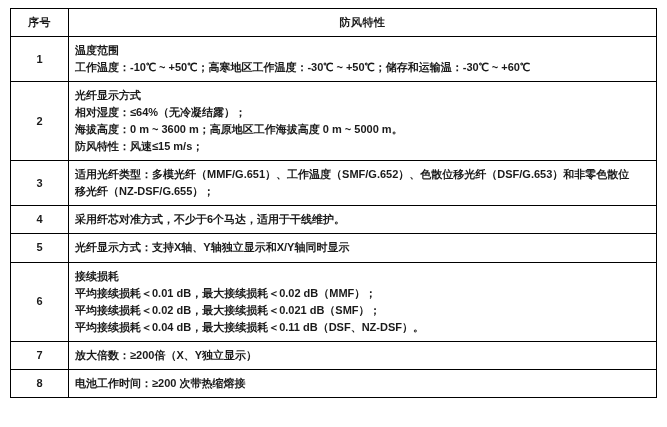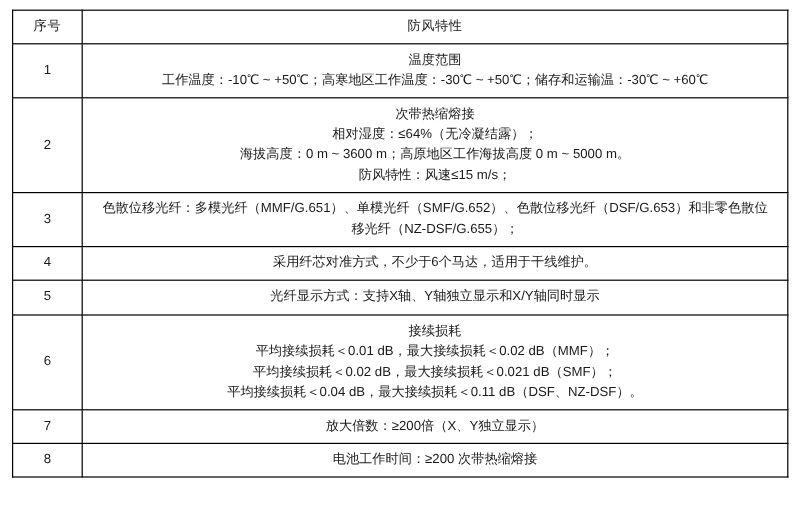--- a/index.html
+++ b/index.html
@@ -24,39 +24,39 @@
   table.spec {
     border-collapse: collapse;
     width: 646px;
     table-layout: fixed;
     border: 1px solid #000;
   }
   table.spec td, table.spec th {
     border: 1px solid #000;
     vertical-align: middle;
     padding: 5px 6px;
-    font-weight: normal;
+    font-weight: bold;
     font-size: 11px;
     line-height: 1.55;
   }
   col.c-no { width: 58px; }
   col.c-body { width: 588px; }
 
   th.head {
     text-align: center;
     font-size: 12px;
     padding: 9px 6px;
     letter-spacing: 0.5px;
   }
   td.no {
     text-align: center;
     font-size: 11px;
   }
   td.body {
-    text-align: center;
+    text-align: left;
     padding-left: 14px;
   }
   .line {
     white-space: nowrap;
   }
 </style>
 </head>
 <body>
 
 <div class="page">
@@ -77,31 +77,31 @@
         <td class="no">1</td>
         <td class="body">
           <div class="line">温度范围</div>
           <div class="line">工作温度：-10℃ ~ +50℃；高寒地区工作温度：-30℃ ~ +50℃；储存和运输温：-30℃ ~ +60℃</div>
         </td>
       </tr>
 
       <tr>
         <td class="no">2</td>
         <td class="body">
-          <div class="line">次带热缩熔接</div>
+          <div class="line">光纤显示方式</div>
           <div class="line">相对湿度：≤64%（无冷凝结露）；</div>
           <div class="line">海拔高度：0 m ~ 3600 m；高原地区工作海拔高度 0 m ~ 5000 m。</div>
           <div class="line">防风特性：风速≤15 m/s；</div>
         </td>
       </tr>
 
       <tr>
         <td class="no">3</td>
         <td class="body">
-          <div class="line">色散位移光纤：多模光纤（MMF/G.651）、单模光纤（SMF/G.652）、色散位移光纤（DSF/G.653）和非零色散位</div>
+          <div class="line">适用光纤类型：多模光纤（MMF/G.651）、工作温度（SMF/G.652）、色散位移光纤（DSF/G.653）和非零色散位</div>
           <div class="line">移光纤（NZ-DSF/G.655）；</div>
         </td>
       </tr>
 
       <tr>
         <td class="no">4</td>
         <td class="body">
           <div class="line">采用纤芯对准方式，不少于6个马达，适用于干线维护。</div>
         </td>
       </tr>

